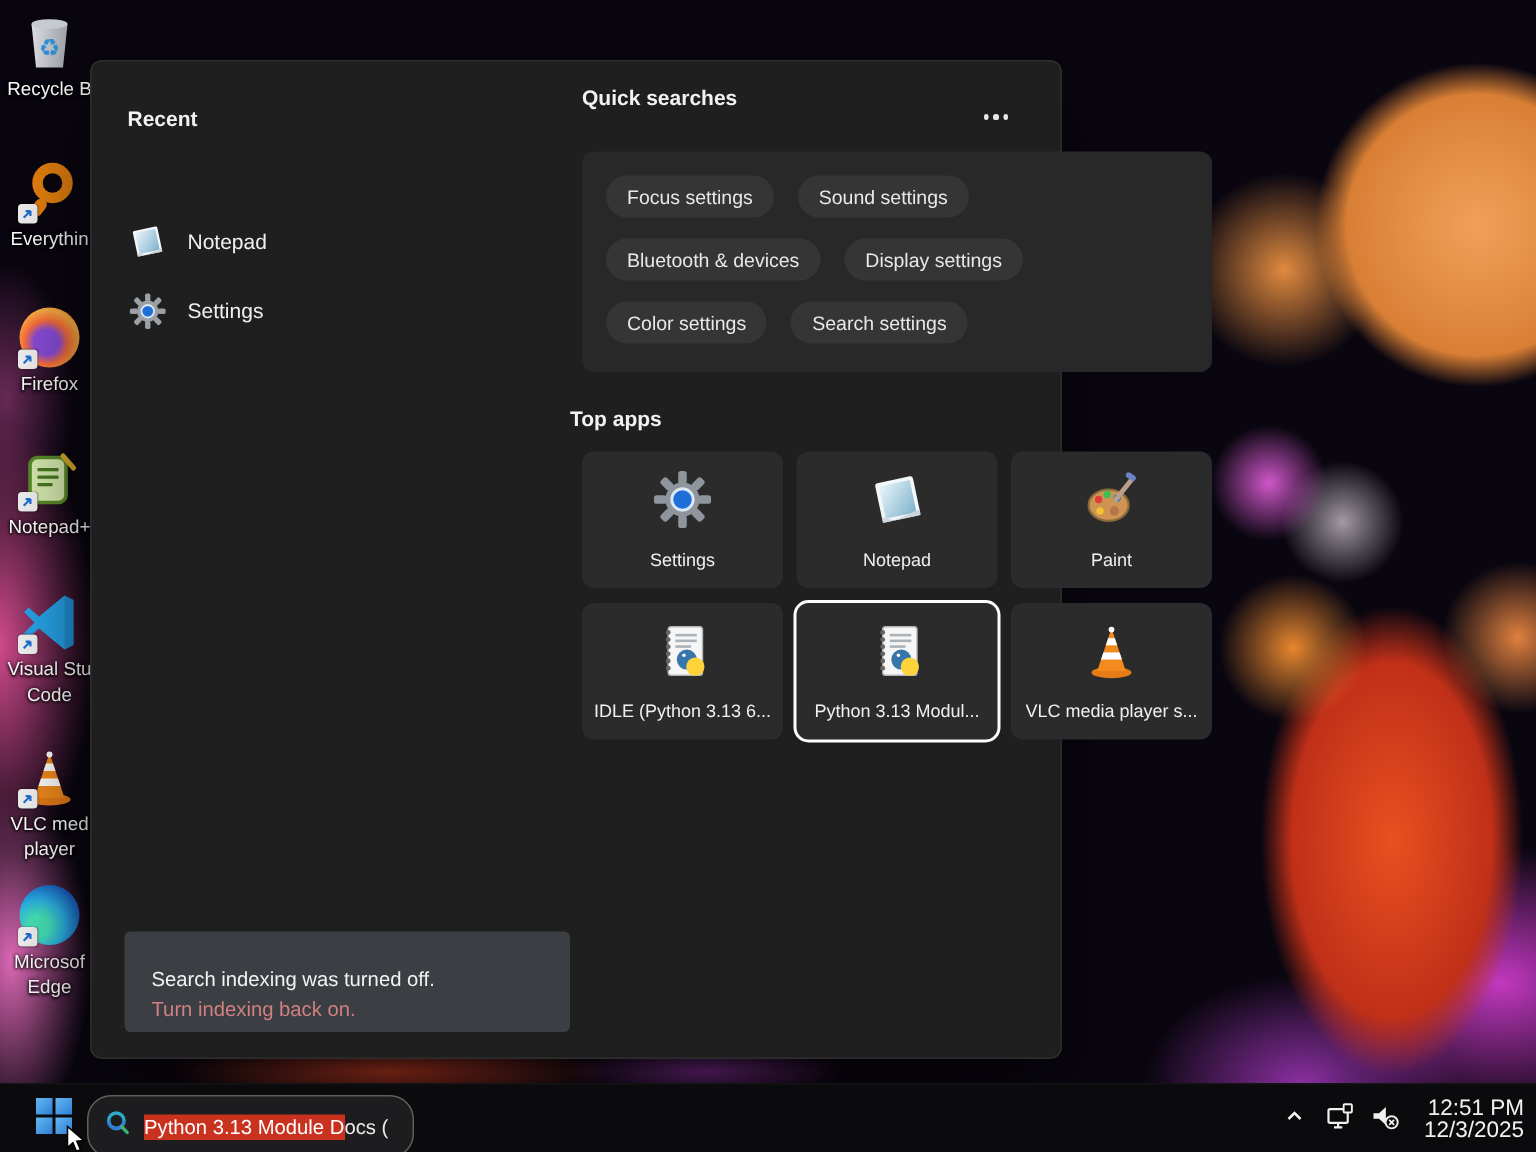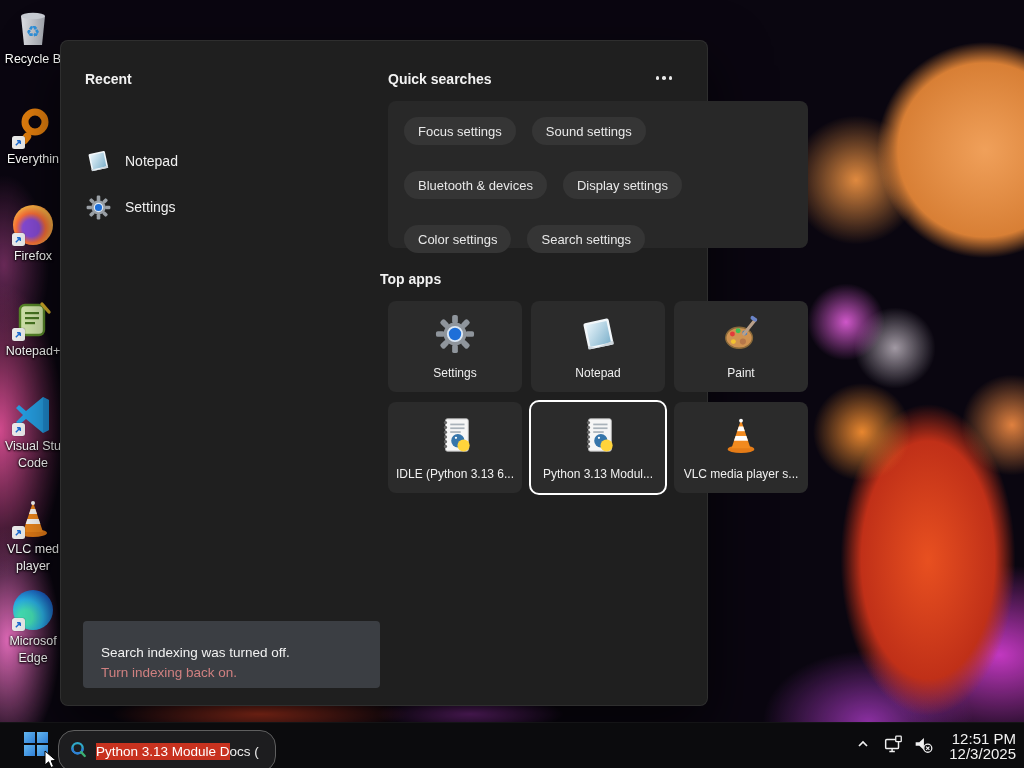--- a/index.html
+++ b/index.html
@@ -38,26 +38,26 @@
   
   .panel { position:absolute; left:60px; top:40px; width:648px; height:666px; background:#1f1f1f;
            border:1px solid rgba(255,255,255,0.07); border-radius:8px; z-index:5;
            box-shadow:0 24px 60px rgba(0,0,0,0.65); }
   .h14 { font-size:14px; font-weight:700; color:#f2f2f2; }
   .recent-title { position:absolute; left:24px; top:30px; }
   .recent-item { position:absolute; left:24px; display:flex; align-items:center; gap:14px; width:200px;
                  height:32px; border-radius:4px; cursor:pointer; }
   .recent-item .ric { width:26px; height:26px; display:flex; align-items:center; justify-content:center; }
   .recent-item .rlbl { font-size:14px; color:#f0f0f0; }
-  .qs-title { position:absolute; left:327px; top:30px; }
+  .qs-title { position:absolute; left:327px; top:16px; }
   .more-btn { position:absolute; right:30px; top:28px; width:26px; height:18px; display:flex; gap:3px;
               align-items:center; justify-content:center; cursor:pointer; }
   .more-btn i { width:3.5px; height:3.5px; border-radius:50%; background:#e8e8e8; }
   .qs-box { position:absolute; left:327px; top:60px; width:420px; height:147px; background:#282828;
-            border-radius:8px; padding:16px; display:flex; flex-direction:column; gap:26px; }
+            border-radius:8px; padding:16px; display:flex; flex-direction:column; gap:14px; }
   .qs-row { display:flex; gap:16px; }
   .pill { height:28px; padding:0 14px; border-radius:14px; background:#353535; border:none; color:#e8e8e8;
           font-size:13px; font-family:inherit; display:flex; align-items:center; cursor:pointer; }
   .ta-title { position:absolute; left:319px; top:230px; }
   .tiles { position:absolute; left:327px; top:260px; width:420px; display:grid;
            grid-template-columns:134px 134px 134px; grid-auto-rows:91px; gap:10px 9px; }
   .tile { background:#2b2b2b; border-radius:8px; display:flex; flex-direction:column; align-items:center;
           justify-content:center; gap:8px; cursor:pointer; }
   .tile.selected { outline:2px solid #fff; }
   .tile .tlbl { font-size:12px; color:#f0f0f0; max-width:124px; white-space:nowrap; overflow:hidden; }

